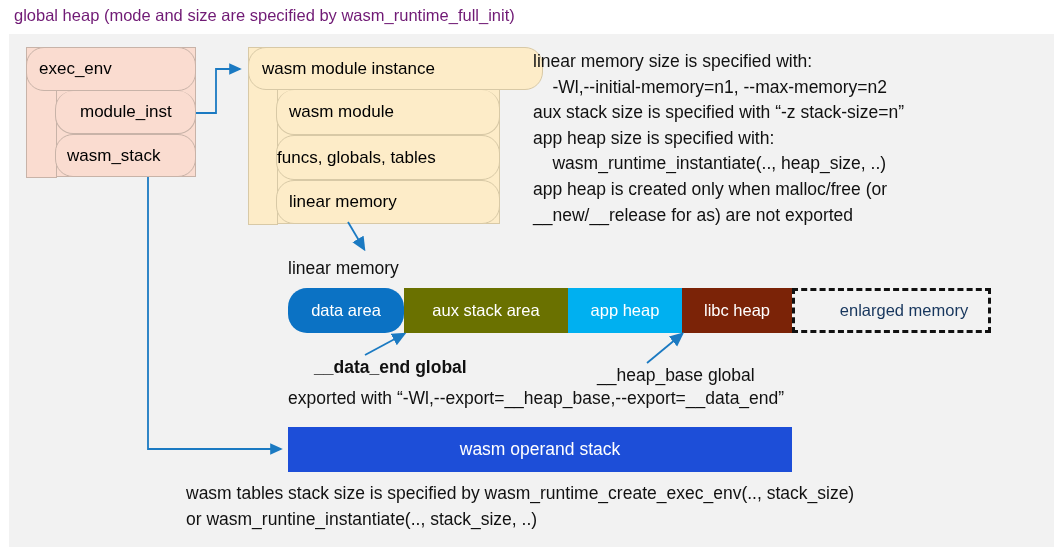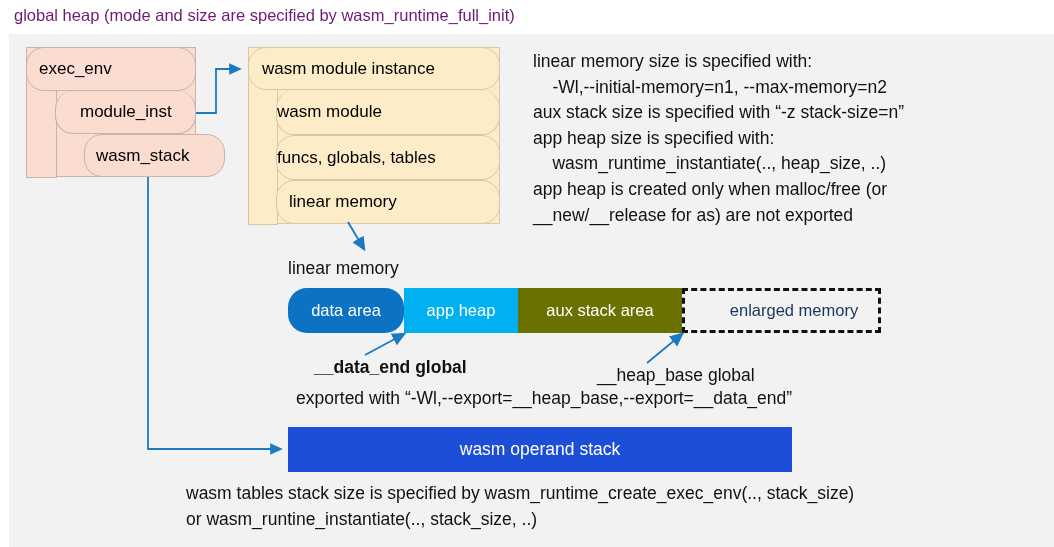--- a/index.html
+++ b/index.html
@@ -16,48 +16,48 @@
   
   .box{box-sizing:border-box;border:1px solid #bdbdbd;}
   .rowlabel{box-sizing:border-box;display:flex;align-items:center;font-size:17px;border-radius:18px;}
 
   
   .pink{background:#fadcd0;border:1px solid #c8b3a8;}
   #execenv{left:26px;top:47px;width:170px;height:130px;}
   #execenv-title{left:26px;top:47px;width:170px;height:44px;padding-left:12px;}
   #execenv-gutter{left:26px;top:91px;width:29px;height:86px;border-top:none;}
   #module-inst{left:55px;top:91px;width:141px;height:43px;padding-left:24px;border-top:none;border-left:1px solid #c8b3a8;}
-  #wasm-stack{left:55px;top:134px;width:141px;height:43px;padding-left:11px;border-top:1px solid #c8b3a8;border-left:1px solid #c8b3a8;margin-left:29px;}
+  #wasm-stack{left:55px;top:134px;width:141px;height:43px;padding-left:11px;border-top:1px solid #c8b3a8;border-left:1px solid #c8b3a8;}
 
   
   .tan{background:#fdecc8;border:1px solid #d8c9a6;}
   #wmi{left:248px;top:47px;width:252px;height:177px;}
-  #wmi-title{left:248px;top:47px;width:252px;height:43px;padding-left:13px;}
+  #wmi-title{left:248px;top:47px;width:295px;height:43px;padding-left:13px;}
   #wmi-gutter{left:248px;top:90px;width:28px;height:134px;border-top:none;}
-  #wmi-r1{left:276px;top:90px;width:224px;height:45px;border-top:none;border-left:1px solid #d8c9a6;}
+  #wmi-r1{left:276px;top:90px;width:224px;height:45px;padding-left:12px;border-top:none;border-left:1px solid #d8c9a6;}
   #wmi-r2{left:276px;top:135px;width:224px;height:45px;padding-left:0;border-top:1px solid #d8c9a6;border-left:1px solid #d8c9a6;}
   #wmi-r3{left:276px;top:180px;width:224px;height:44px;padding-left:12px;border-top:1px solid #d8c9a6;border-left:1px solid #d8c9a6;}
 
   
   #rightpara{left:533px;top:49px;font-size:17.5px;line-height:25.6px;color:#111;white-space:pre;}
 
   
   #lm-label{left:288px;top:258px;font-size:17.5px;color:#111;}
 
   
   #membar{left:288px;top:288px;height:45px;display:flex;}
   #membar .seg{height:45px;box-sizing:border-box;display:flex;align-items:center;
                justify-content:center;color:#fff;font-size:16.5px;white-space:nowrap;}
   #membar .seg.dashed{border:3px dashed #111;background:#f2f2f2;color:#17365d;}
 
   
   .anno{font-size:17.5px;color:#111;white-space:nowrap;}
   #anno-dataend{left:314px;top:357px;font-weight:bold;}
   #anno-heapbase{left:597px;top:365px;}
-  #anno-export{left:296px;top:388px;}
+  #anno-export{left:288px;top:388px;}
 
   
   #opstack{left:288px;top:427px;width:504px;height:45px;background:#14558f;
            display:flex;align-items:center;justify-content:center;color:#fff;font-size:17.5px;}
 
   
   #bottompara{left:186px;top:480px;font-size:17.5px;line-height:26px;color:#111;white-space:pre;}
 
   svg.overlay{position:absolute;left:0;top:0;width:1054px;height:547px;pointer-events:none;}
 </style>
@@ -85,22 +85,23 @@
     -Wl,--initial-memory=n1, --max-memory=n2
 aux stack size is specified with “-z stack-size=n”
 app heap size is specified with:
     wasm_runtime_instantiate(.., heap_size, ..)
 app heap is created only when malloc/free (or
 __new/__release for as) are not exported</div>
 
 <div class="abs" id="lm-label">linear memory</div>
 <div class="abs" id="membar">
     <div class="seg" style="width: 116px; background: rgb(11, 114, 196); border-radius: 19px;">data area</div>
+    <div class="seg" style="width: 164px; background: rgb(106, 113, 0);">aux stack area</div>
     <div class="seg" style="width: 114px; background: rgb(0, 176, 240);">app heap</div>
-    <div class="seg" style="width: 164px; background: rgb(106, 113, 0);">aux stack area</div>
+    <div class="seg" style="width: 110px; background: rgb(123, 35, 7);">libc heap</div>
     <div class="seg dashed" style="width: 199px; padding-left: 25px;">enlarged memory</div>
   </div>
 
 <div class="abs anno" id="anno-dataend">__data_end global</div>
 <div class="abs anno" id="anno-heapbase">__heap_base global</div>
 <div class="abs anno" id="anno-export">exported with “-Wl,--export=__heap_base,--export=__data_end”</div>
 
 <div class="abs" id="opstack" style="background: #1d4ed8;">wasm operand stack</div>
 
 <div class="abs" id="bottompara">wasm tables stack size is specified by wasm_runtime_create_exec_env(.., stack_size)

